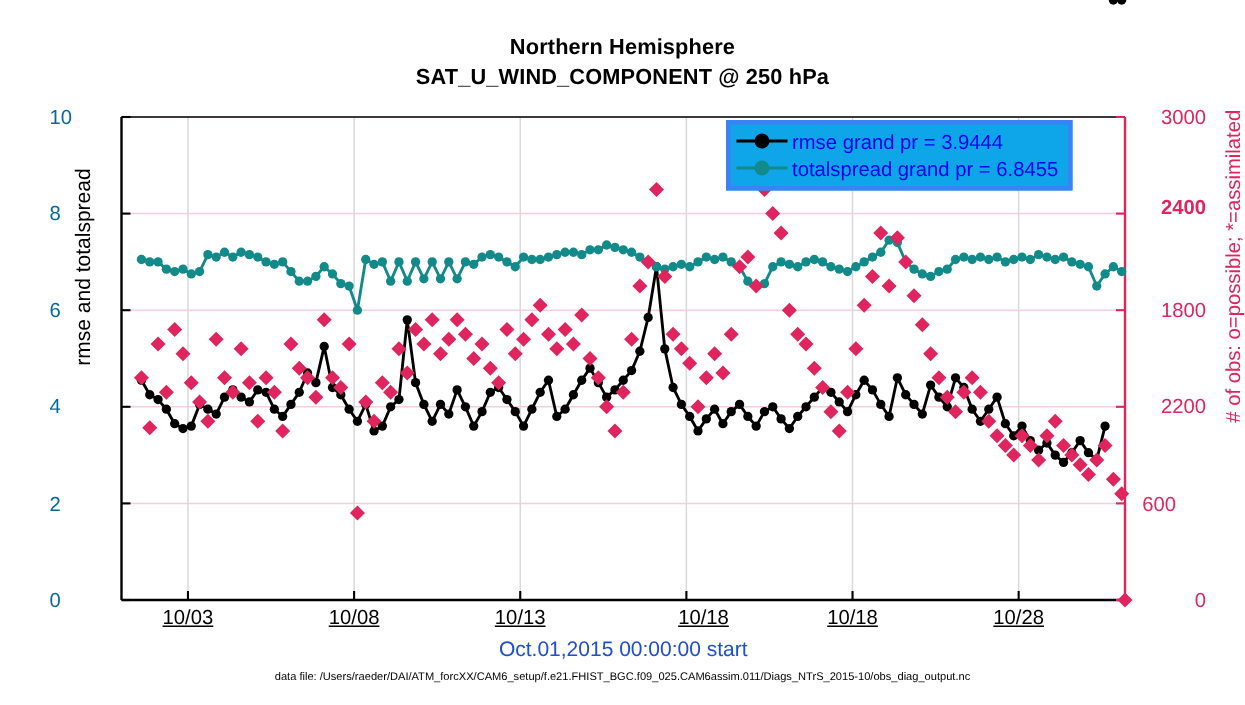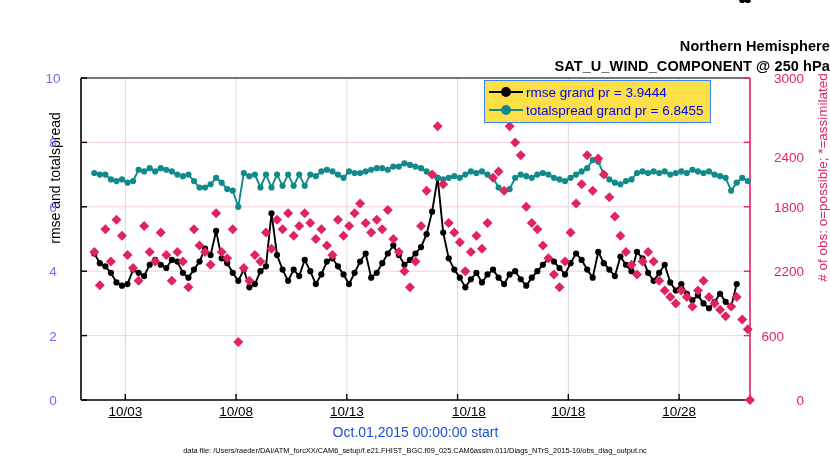--- a/index.html
+++ b/index.html
@@ -12,23 +12,23 @@
     position: relative;
     overflow: hidden;
   }
   #figure {
     position: absolute;
     left: 0; top: 0;
     width: 830px; height: 470px;
   }
   .title-block {
     position: absolute;
-    left: 0; top: 36px;
+    left: 0; top: 22px;
     width: 830px;
-    text-align: right;
+    text-align: center;
     pointer-events: none;
   }
   .title-line {
     font-size: 14.5px;
     font-weight: bold;
     color: #000000;
     line-height: 20px;
     letter-spacing: 0.1px;
   }
   .ylabel-left {
@@ -68,23 +68,23 @@
     top: 446px;
     width: 830px;
     text-align: center;
     font-size: 7.4px;
     color: #000000;
   }
   .tick-label-left {
     position: absolute;
     right: 0;
     width: 40px;
-    text-align: center;
+    text-align: left;
     font-size: 13.5px;
-    color: #8b5cf6;
+    color: #0369a1;
     transform: translateY(-50%);
   }
   .tick-label-right {
     position: absolute;
     left: 0;
     width: 46px;
     text-align: right;
     font-size: 13.5px;
     color: #e0245e;
     transform: translateY(-50%);
@@ -97,22 +97,22 @@
     text-align: center;
     font-size: 13.5px;
     color: #000000;
     text-decoration: underline;
   }
   .legend-box {
     position: absolute;
     left: 484px;
     top: 80px;
     padding: 2px 6px 3px 4px;
-    background: #fde047;
-    border: 1px solid #3b82f6;
+    background: #0ea5e9;
+    border: 3px solid #3b82f6;
     text-align: right;
   }
   .legend-row {
     display: flex;
     align-items: center;
     height: 18px;
   }
   .legend-text {
     font-size: 13.5px;
     color: #0000ee;
@@ -552,21 +552,21 @@
       <div class="tick-label-left" style="top: 400px; left: 33px;">0</div>
       <div class="tick-label-left" style="top: 335.6px; left: 33px;">2</div>
       <div class="tick-label-left" style="top: 271.2px; left: 33px;">4</div>
       <div class="tick-label-left" style="top: 206.8px; left: 33px;">6</div>
       <div class="tick-label-left" style="top: 142.4px; left: 33px;">8</div>
       <div class="tick-label-left" style="top: 78px; left: 33px;">10</div>
       <div class="tick-label-right" style="top: 400px; left: 758px;">0</div>
       <div class="tick-label-right" style="top: 335.6px; left: 738px;">600</div>
       <div class="tick-label-right" style="top: 271.2px; left: 758px;">2200</div>
       <div class="tick-label-right" style="top: 206.8px; left: 758px;">1800</div>
-      <div class="tick-label-right" style="top: 157px; left: 758px;">2400</div>
+      <div class="tick-label-right" style="top: 138px; left: 758px; font-weight: bold;">2400</div>
       <div class="tick-label-right" style="top: 78px; left: 758px;">3000</div>
       <div class="tick-label-x" style="left: 125.305px;">10/03</div>
       <div class="tick-label-x" style="left: 236.066px;">10/08</div>
       <div class="tick-label-x" style="left: 346.828px;">10/13</div>
       <div class="tick-label-x" style="left: 469px;">10/18</div>
       <div class="tick-label-x" style="left: 568.351px;">10/18</div>
       <div class="tick-label-x" style="left: 679.113px;">10/28</div>
     </div>
 
   <div class="legend-box">

